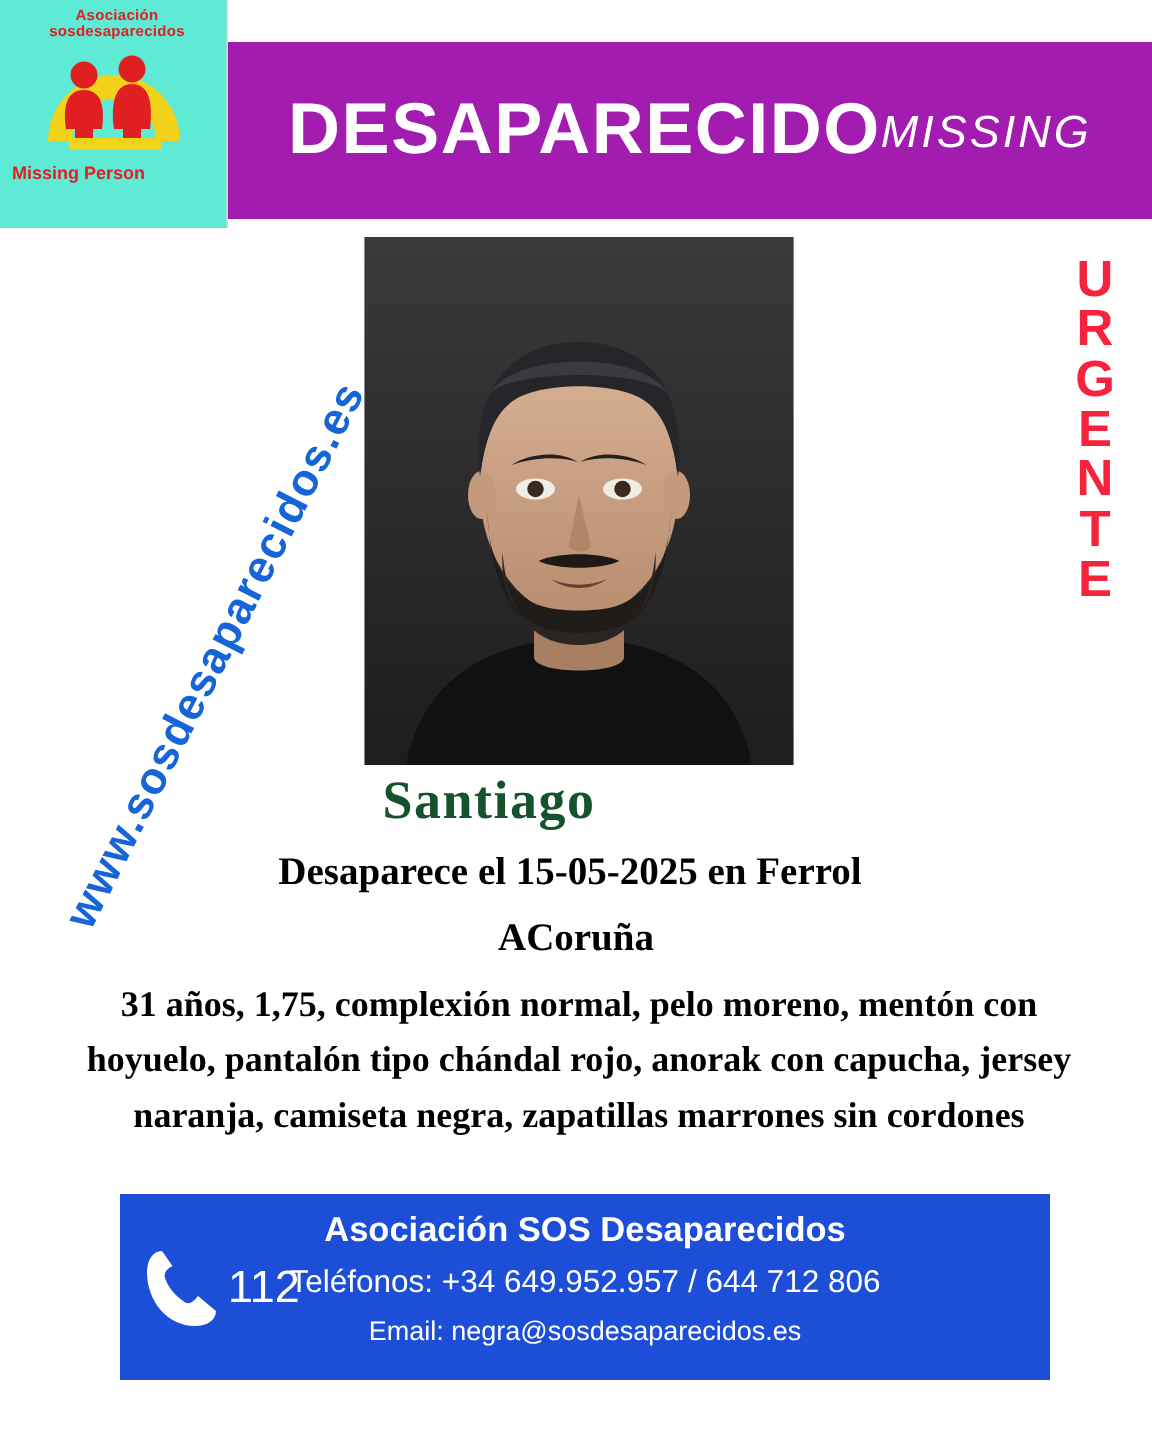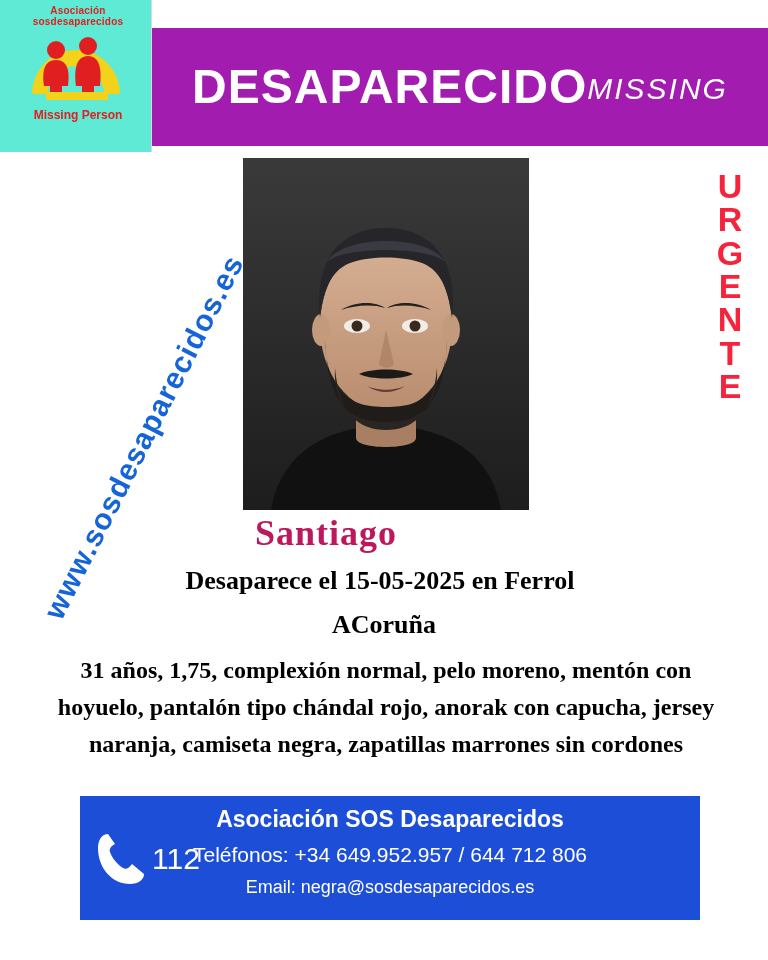--- a/index.html
+++ b/index.html
@@ -78,21 +78,21 @@
   .logo-arc {
     position: absolute;
     left: 0; top: 0;
     width: 100px; height: 78px;
   }
   .logo-bottom-text {
     position: absolute;
     bottom: 30px;
     left: 8px;
     width: 140px;
-    text-align: center;
+    text-align: left;
     font-size: 12px;
     font-weight: bold;
     color: #e02020;
   }
 
   
   .vertical-site {
     position: absolute;
     left: -96px;
     top: 420px;
@@ -137,21 +137,21 @@
 
   
   .person-name {
     position: absolute;
     top: 512px;
     left: 0;
     width: 652px;
     text-align: center;
     font-size: 36px;
     font-weight: bold;
-    color: #be185d;
+    color: #14532d;
     letter-spacing: 1px;
     font-family: "Liberation Serif", serif;
   }
   .disappear-line {
     position: absolute;
     top: 566px;
     left: 0;
     width: 760px;
     text-align: center;
     font-size: 26px;

